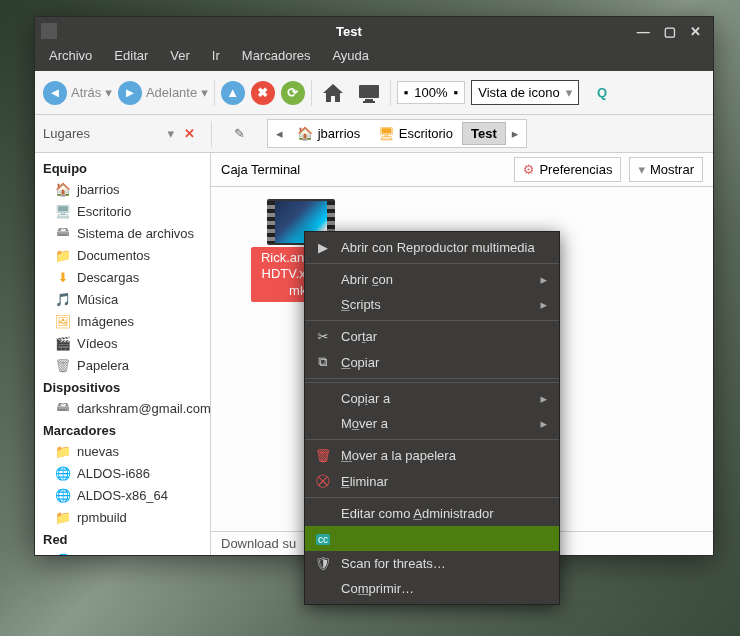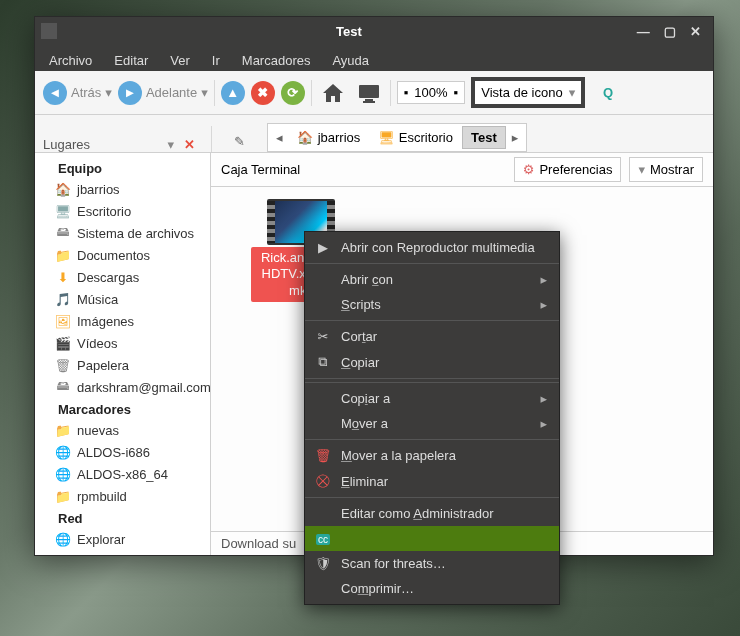--- a/index.html
+++ b/index.html
@@ -4,44 +4,44 @@
 <style>
 *{box-sizing:border-box;margin:0;padding:0;font-family:"Segoe UI",Arial,sans-serif;font-size:13px;-webkit-font-smoothing:antialiased}
 body{background:#3a4a3a;width:740px;height:636px;position:relative;overflow:hidden}
 .desktop-bg{position:absolute;inset:0;background:linear-gradient(135deg,#2d3d2d 0%,#4a5a4a 20%,#6a7a6a 40%,#8a9a8a 50%,#5a6a5a 70%,#3a4a3a 100%)}
 .window{position:absolute;left:34px;top:16px;width:680px;height:540px;background:#f5f5f5;border:1px solid #2a2a2a;box-shadow:0 6px 30px rgba(0,0,0,.5);display:flex;flex-direction:column}
 .titlebar{background:#3c3c3b;height:28px;display:flex;align-items:center;color:#ddd;padding:0 6px}
 .titlebar .title{flex:1;text-align:center;font-weight:600;color:#fff}
 .winicon{width:16px;height:16px;background:#555;margin-right:4px}
 .winbtns{display:flex;gap:14px;padding-right:6px}
 .winbtn{color:#ddd;cursor:pointer;font-weight:bold}
-.menubar{background:#3c3c3b;height:26px;display:flex;align-items:flex-end;gap:2px;padding:0 4px;color:#ddd}
+.menubar{background:#3c3c3b;height:26px;display:flex;align-items:flex-start;gap:2px;padding:0 4px;color:#ddd}
 .menubar span{padding:3px 10px;cursor:pointer}
 .toolbar{background:#f5f5f5;height:44px;display:flex;align-items:center;gap:6px;padding:0 8px;border-bottom:1px solid #d0d0d0}
 .navbtn{display:flex;align-items:center;gap:4px;color:#888}
 .circbtn{width:24px;height:24px;border-radius:50%;display:flex;align-items:center;justify-content:center;color:#fff;font-weight:bold}
 .circbtn.blue{background:#5da9dd}
 .circbtn.red{background:#e74c3c}
 .circbtn.green{background:#7cb342}
 .sep{width:1px;height:26px;background:#d8d8d8}
 .sqbtn{width:30px;height:30px;display:flex;align-items:center;justify-content:center;color:#555}
 .zoomgrp{display:flex;align-items:center;gap:6px;border:1px solid #ccc;padding:3px 6px;background:#fff}
-.viewsel{border:4px solid #404040;background:#fff;padding:4px 6px;display:flex;align-items:center;gap:6px}
+.viewsel{border:1px solid #404040;background:#fff;padding:4px 6px;display:flex;align-items:center;gap:6px}
 .searchbtn{color:#26a69a;font-size:18px;margin-left:2px}
-.locbar{background:#f5f5f5;height:38px;display:flex;align-items:flex-end;gap:16px;padding:0 8px;border-bottom:1px solid #d0d0d0}
+.locbar{background:#f5f5f5;height:38px;display:flex;align-items:center;gap:16px;padding:0 8px;border-bottom:1px solid #d0d0d0}
 .places-sel{display:flex;align-items:center;gap:4px;color:#555;flex:0 0 152px}
 .places-sel .dd{color:#888;margin-left:auto;margin-right:6px}
 .places-sel .x{color:#e74c3c;font-weight:bold}
 .crumbbox{display:flex;align-items:center;gap:0;border:1px solid #ccc;background:#fff;padding:2px}
 .crumb{padding:3px 8px;border:1px solid transparent;display:flex;align-items:center;gap:4px}
 .crumb.active{background:#d8d8d8;border:1px solid #bbb;font-weight:600}
 .crumbnav{padding:3px 6px;color:#666}
 .body{flex:1;display:flex;overflow:hidden}
 .sidebar{width:176px;background:#fff;border-right:1px solid #d0d0d0;overflow-y:auto;padding:4px 0}
-.sb-section{font-weight:700;padding:4px 23px 2px;color:#222}
+.sb-section{font-weight:700;padding:4px 8px 2px;color:#222}
 .sb-item{padding:3px 8px 3px 20px;display:flex;align-items:center;gap:6px;cursor:pointer;color:#333}
 .sb-ico{width:16px;height:16px;flex:none;display:flex;align-items:center;justify-content:center;font-size:13px}
 .content{flex:1;display:flex;flex-direction:column;background:#fdfdfd}
 .content-toolbar{height:34px;border-bottom:1px solid #d0d0d0;display:flex;align-items:center;padding:0 10px;gap:8px}
 .content-toolbar .spacer{flex:1}
 .btn{border:1px solid #ccc;background:#fff;padding:4px 8px;display:flex;align-items:center;gap:5px;cursor:pointer}
 .filearea{flex:1;position:relative;padding:12px}
 .fileitem{width:100px;position:absolute;left:40px;top:12px;text-align:center}
 .thumb{width:68px;height:46px;margin:0 auto 2px;background:linear-gradient(135deg,#1a2c4e 0,#2e4a7a 40%,#0cf 70%,#fff 80%);border:2px solid #333;border-radius:2px;position:relative}
 .thumb:before,.thumb:after{content:"";position:absolute;top:0;bottom:0;width:8px;background:repeating-linear-gradient(#222 0 4px,#888 4px 8px)}
@@ -203,20 +203,21 @@
             <span style="color:#f9a825">🎬</span>
           </span>
           <span>Vídeos</span>
         </div>
         <div class="sb-item">
           <span class="sb-ico">
             <span style="color:#888">🗑</span>
           </span>
           <span>Papelera</span>
         </div>
+        <div class="sb-section">Dispositivos</div>
         <div class="sb-item">
           <span class="sb-ico">
             <span style="color:#888">🖴</span>
           </span>
           <span>darkshram@gmail.com</span>
         </div>
         <div class="sb-section">Marcadores</div>
         <div class="sb-item">
           <span class="sb-ico">
             <span style="color:#f9a825">📁</span>

